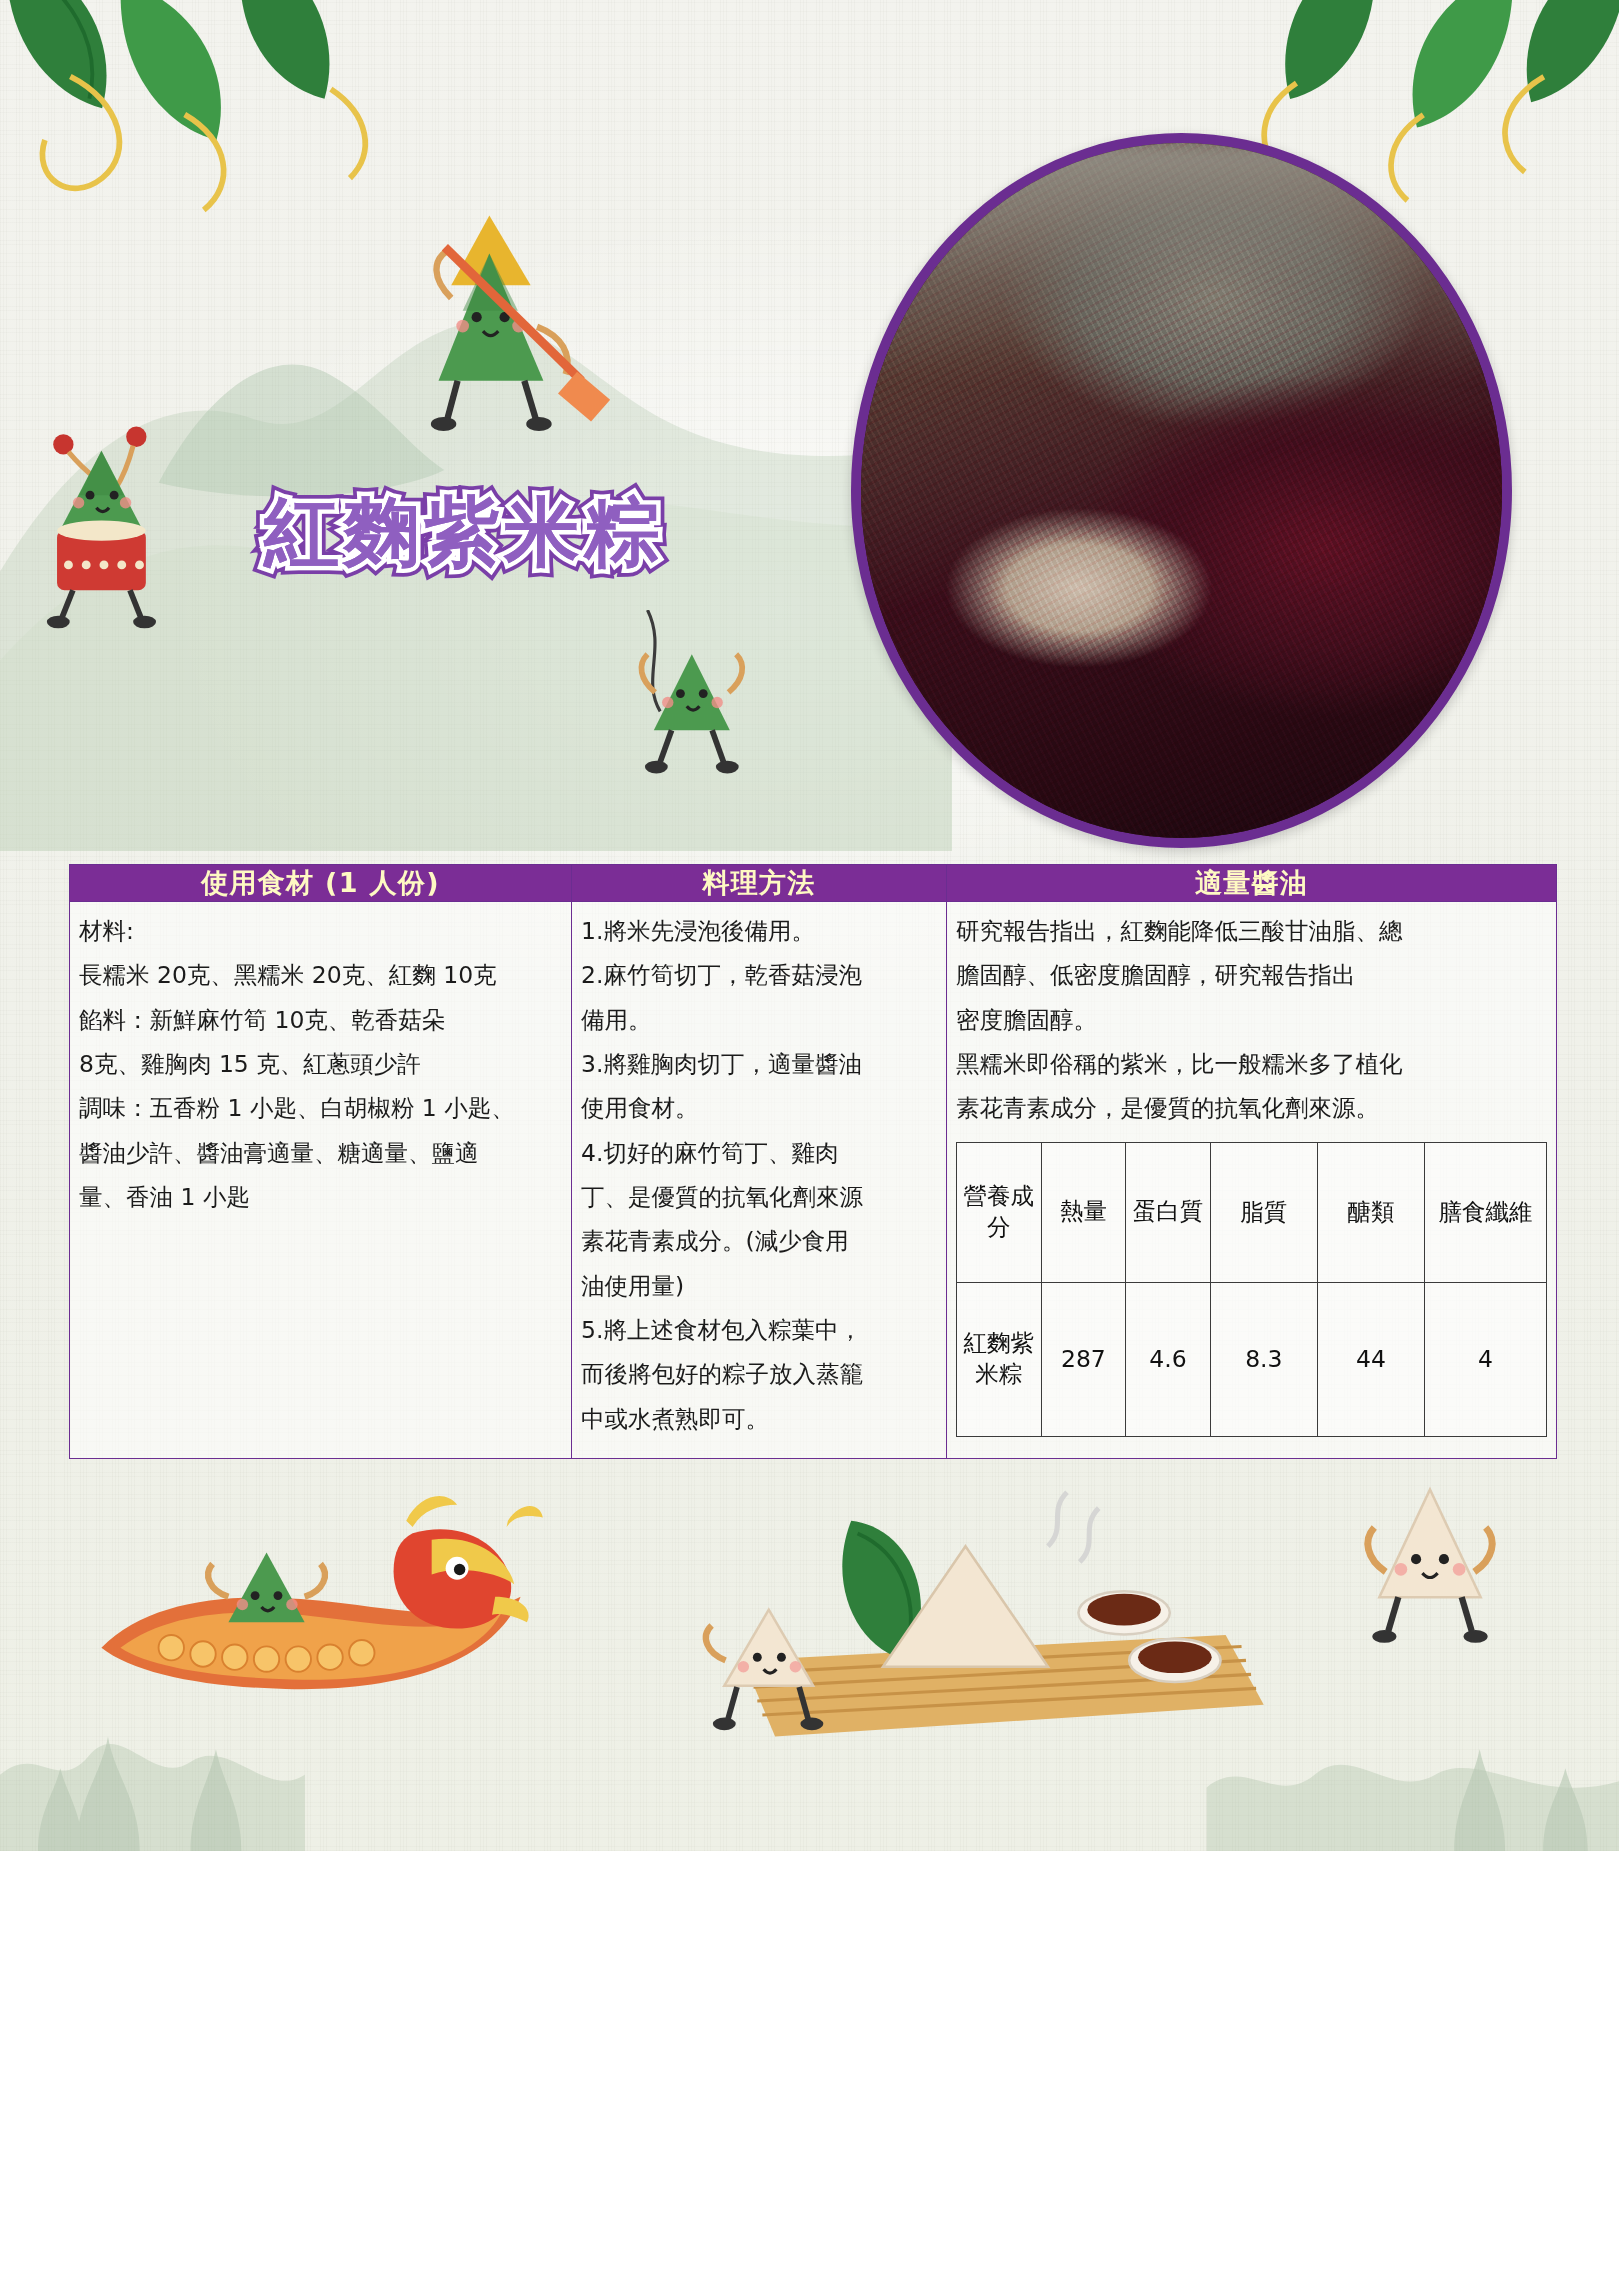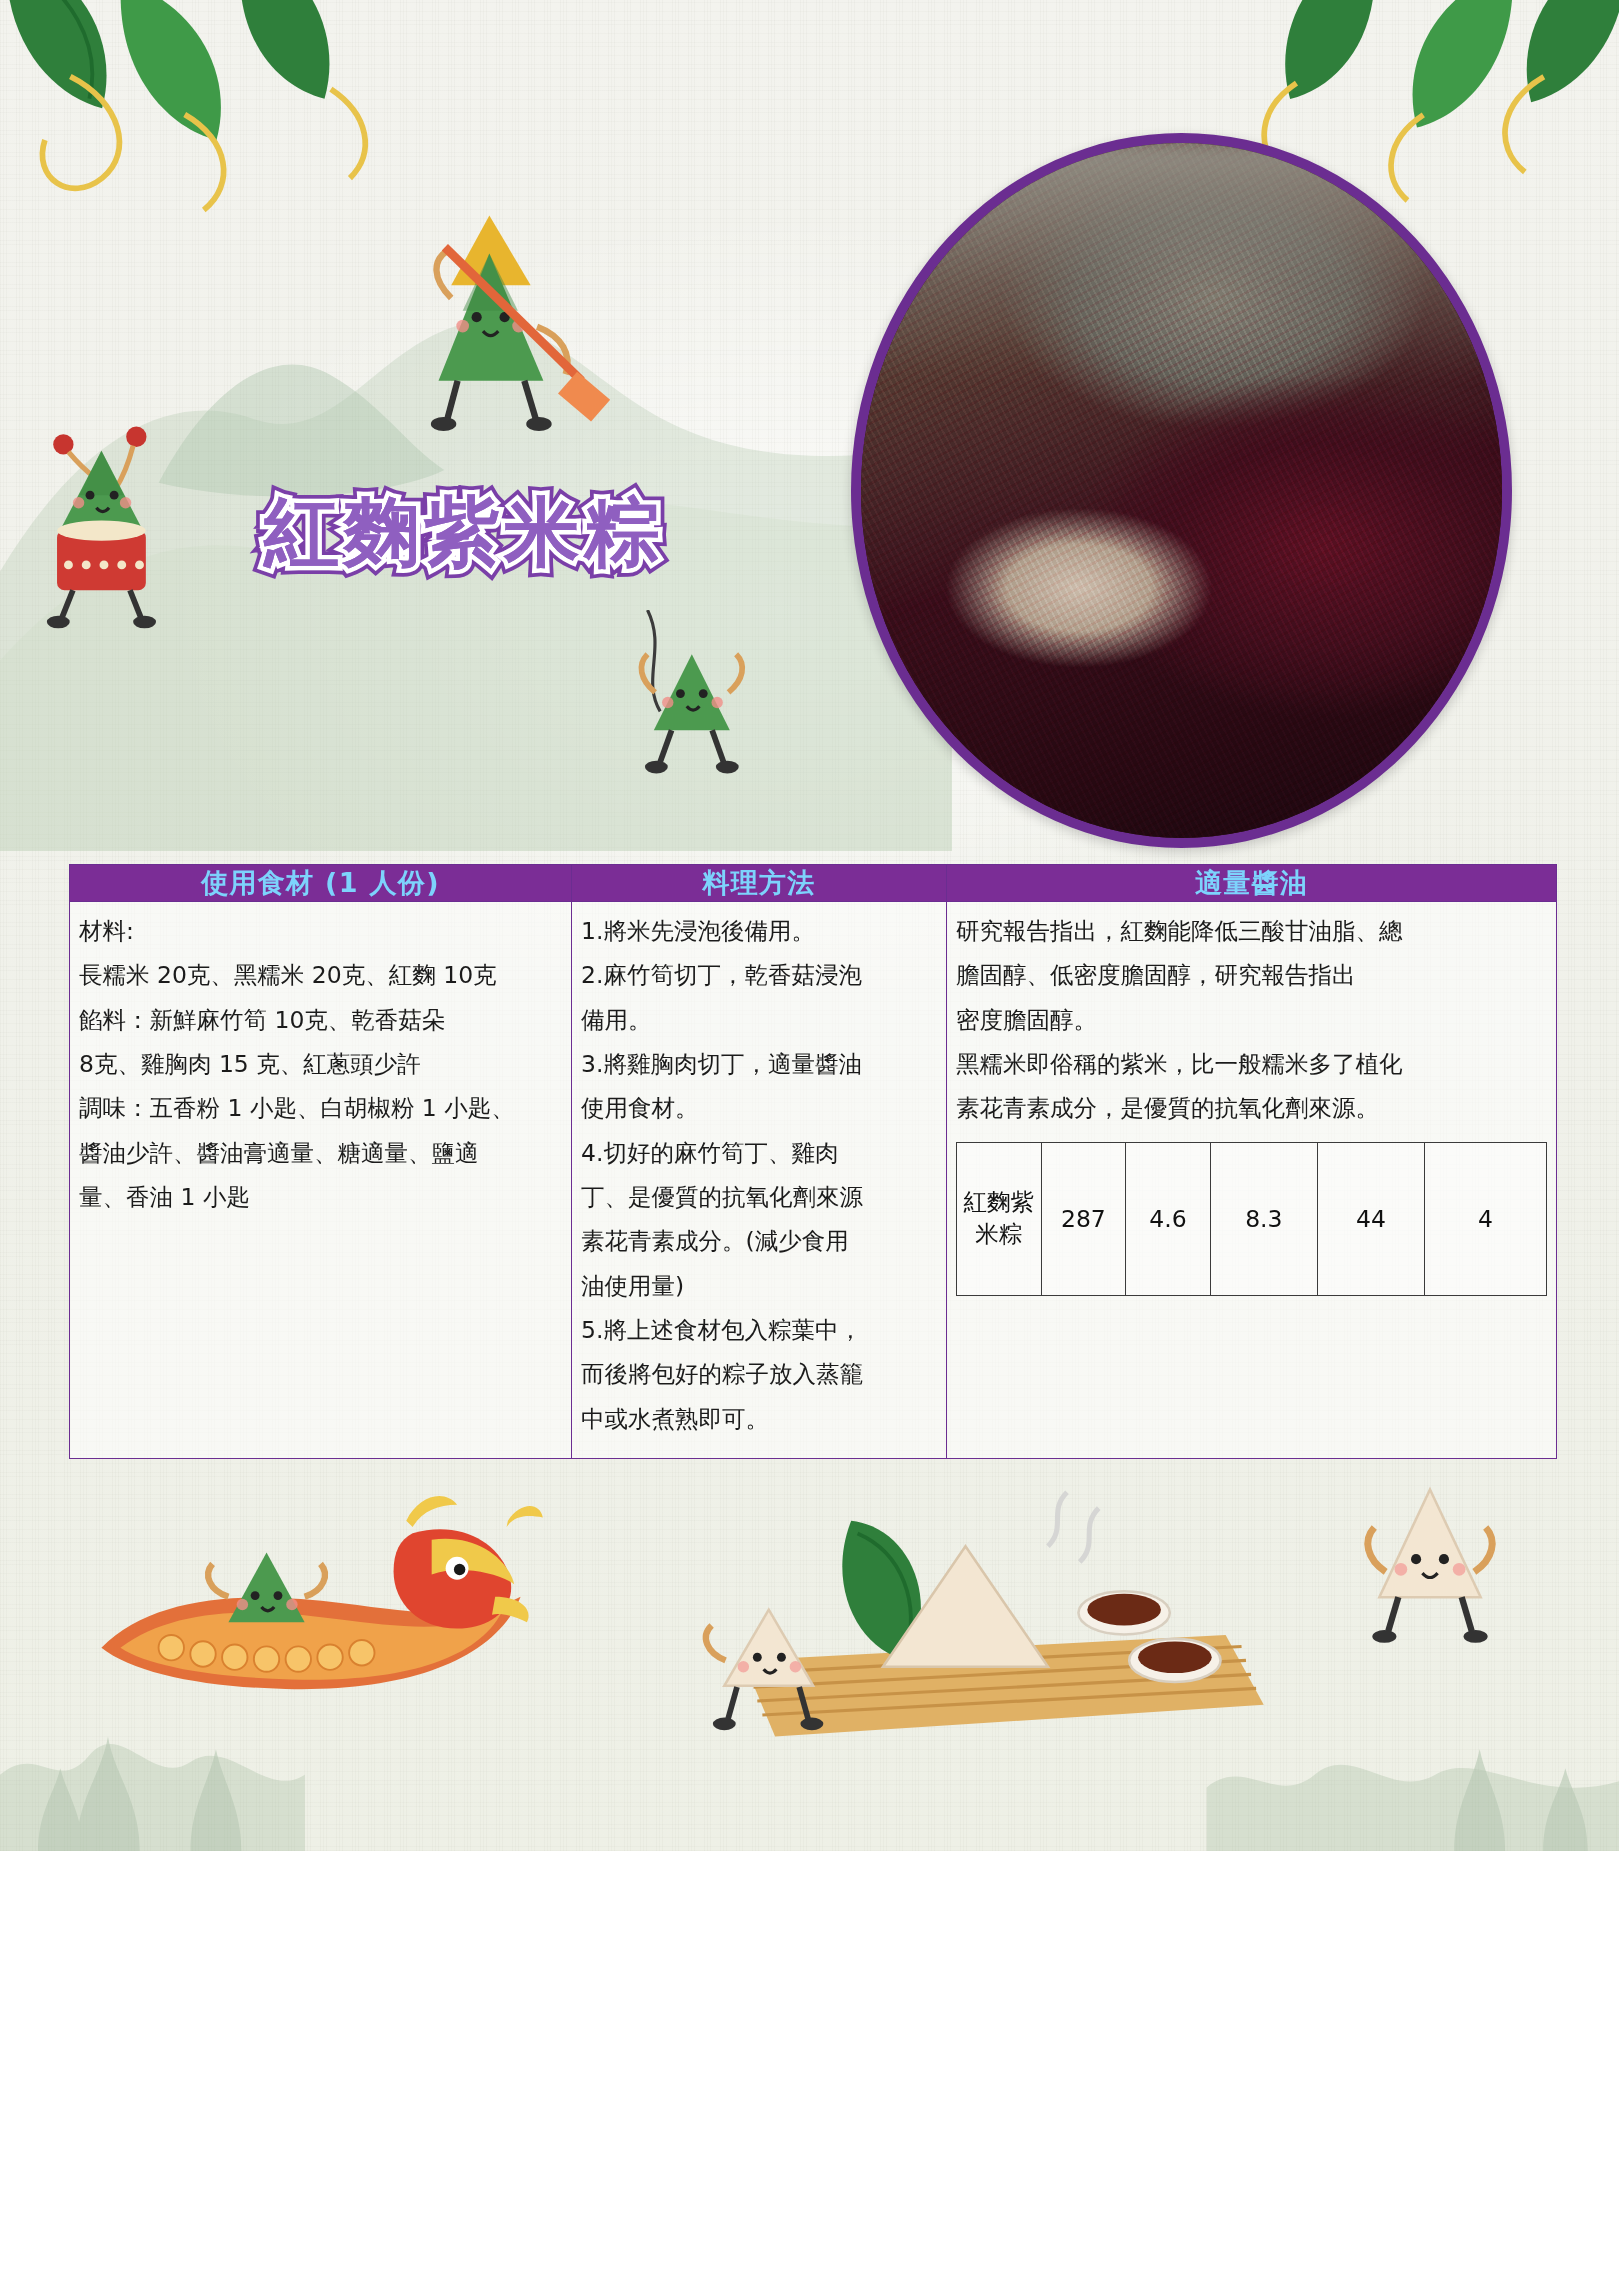--- a/index.html
+++ b/index.html
@@ -140,21 +140,21 @@
     table-layout: fixed;
     background: rgba(255,255,255,0.55);
   }
   .main-table td, .main-table th {
     border: 1.3px solid #6b2d91;
     vertical-align: top;
     padding: 0;
   }
   .hdr {
     background: #7b2d96;
-    color: #7dd3fc;
+    color: #fef9c3;
     text-align: center;
     font-size: 27px;
     font-weight: bold;
     padding: 10.2px 5.1px 12.7px 5.1px;
     letter-spacing: 1.3px;
     font-family: "DejaVu Sans", "Liberation Sans", sans-serif;
   }
   .cell-body {
     font-family: "DejaVu Sans", "Liberation Sans", sans-serif;
     font-size: 23.5px;
@@ -387,20 +387,28 @@
           <table class="nutri">
             <colgroup>
               <col style="width:75px">
                   <col style="width:75px">
                   <col style="width:75px">
               <col style="width:95px">
                   <col style="width:95px">
                   <col style="width:108px">
             </colgroup>
             <tbody>
+                  <tr>
+              <td class="vert h-eng">營養成分</td>
+              <td class="vert h-eng">熱量</td>
+              <td class="vert h-eng">蛋白質</td>
+              <td class="h-eng">脂質</td>
+              <td class="h-eng">醣類</td>
+              <td class="h-eng">膳食纖維</td>
+            </tr>
             <tr>
               <td class="vert h-row">紅麴紫米粽</td>
               <td class="h-row">287</td>
               <td class="h-row">4.6</td>
               <td class="h-row">8.3</td>
               <td class="h-row">44</td>
               <td class="h-row">4</td>
             </tr>
           </tbody>
               </table>

